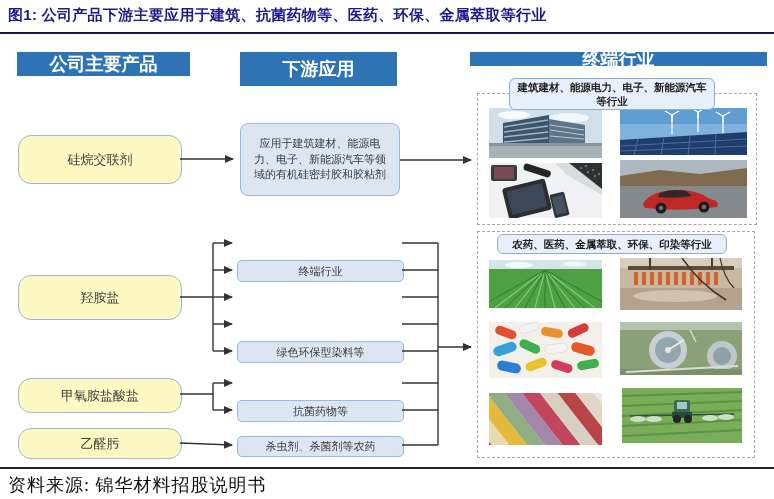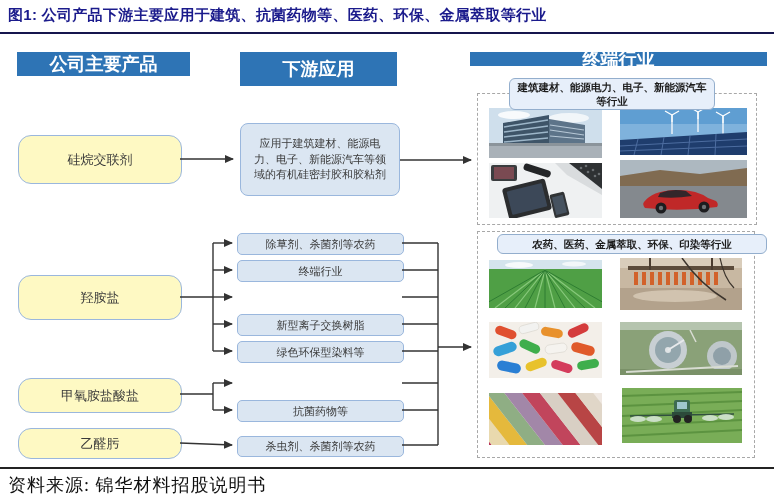--- a/index.html
+++ b/index.html
@@ -38,23 +38,21 @@
   <div class="hdr" style="left:17px;top:52px;width:173px;height:24px">公司主要产品</div>
   <div class="hdr" style="left:240px;top:52px;width:157px;height:34px">下游应用</div>
   <div class="hdr" style="left:470px;top:52px;width:297px;height:14px">终端行业</div>
 
   <div class="pbox" style="left:18px;top:135px;width:162px;height:47px">硅烷交联剂</div>
   <div class="pbox" style="left:18px;top:275px;width:162px;height:43px">羟胺盐</div>
   <div class="pbox" style="left:18px;top:378px;width:162px;height:33px">甲氧胺盐酸盐</div>
   <div class="pbox" style="left:18px;top:428px;width:162px;height:29px">乙醛肟</div>
 
   <div class="abox multi" style="left:240px;top:123px;width:160px;height:73px;box-sizing:border-box">应用于建筑建材、能源电力、电子、新能源汽车等领域的有机硅密封胶和胶粘剂</div>
-  <div class="abox" style="left:237px;top:233px;width:165px;height:20px">除草剂、杀菌剂等农药</div>
   <div class="abox" style="left:237px;top:260px;width:165px;height:20px">终端行业</div>
-  <div class="abox" style="left:237px;top:314px;width:165px;height:20px">新型离子交换树脂</div>
   <div class="abox" style="left:237px;top:341px;width:165px;height:20px">绿色环保型染料等</div>
   <div class="abox" style="left:237px;top:400px;width:165px;height:20px">抗菌药物等</div>
   <div class="abox" style="left:237px;top:436px;width:165px;height:19px">杀虫剂、杀菌剂等农药</div>
 
   <svg class="connectors" width="774" height="499" viewBox="0 0 774 499">
     <defs>
       <marker id="arw" markerWidth="9" markerHeight="8" refX="8" refY="4" orient="auto" markerUnits="userSpaceOnUse">
         <path d="M0,0 L9,4 L0,8 Z" fill="#333"></path>
       </marker>
     </defs>
@@ -180,21 +178,21 @@
       <path d="M24,42 q8,-11 30,-12 q22,-1 34,8 l8,3 q3,3 1,6 q-36,5 -72,1 q-3,-4 -1,-6 z" fill="#c02828"></path>
       <path d="M40,33 q12,-5 26,-2 l6,5 q-18,3 -34,1 z" fill="#33262a"></path>
       <circle cx="41" cy="48" r="5.5" fill="#1d1d1f"></circle>
         <circle cx="84" cy="47" r="5.5" fill="#1d1d1f"></circle>
       <circle cx="41" cy="48" r="2.2" fill="#6f7276"></circle>
         <circle cx="84" cy="47" r="2.2" fill="#6f7276"></circle>
     </svg>
   </div>
 
   <div class="dashed" style="left:477px;top:231px;width:276px;height:225px"></div>
-  <div class="cap" style="left:497px;top:234px;width:270px;height:20px">农药、医药、金属萃取、环保、印染等行业</div>
+  <div class="cap" style="left:497px;top:234px;width:230px;height:20px">农药、医药、金属萃取、环保、印染等行业</div>
 
   <div class="photo" style="left:489px;top:260px;width:113px;height:48px">
     <svg viewBox="0 0 113 48" preserveAspectRatio="none">
       <rect width="113" height="48" fill="#4f9f45"></rect>
       <rect width="113" height="9" fill="#d4e4ec"></rect>
       <ellipse cx="30" cy="5" rx="14" ry="3" fill="#fff" opacity="0.8"></ellipse>
       <ellipse cx="85" cy="4" rx="12" ry="2.5" fill="#fff" opacity="0.7"></ellipse>
       <g stroke="#88c97c" stroke-width="1.2">
         <line x1="56" y1="10" x2="6" y2="48"></line>
           <line x1="56" y1="10" x2="26" y2="48"></line>

